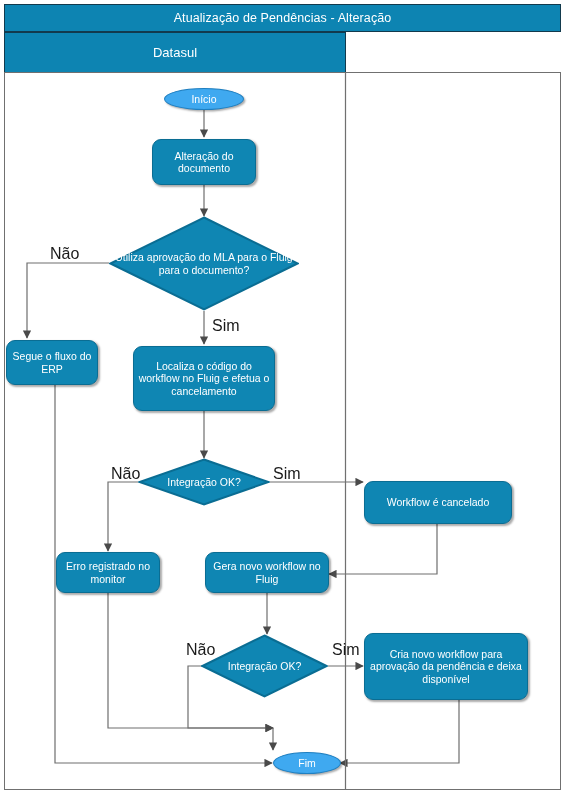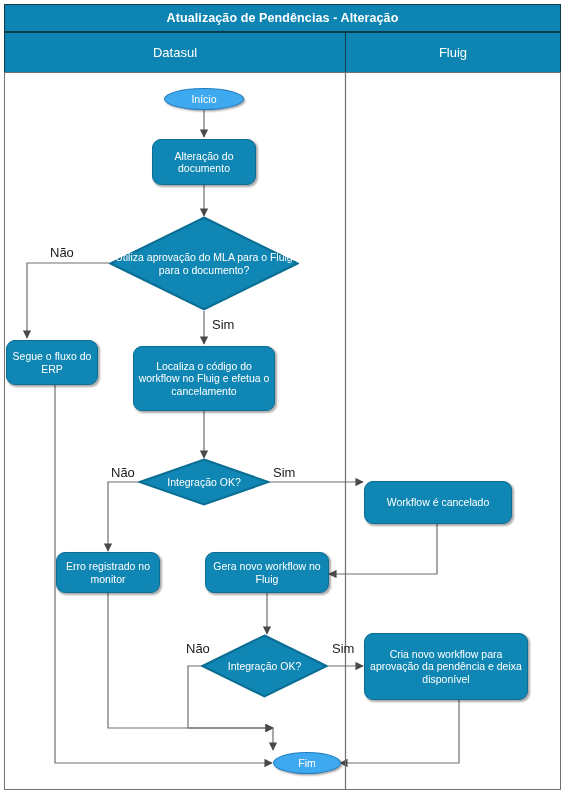--- a/index.html
+++ b/index.html
@@ -24,21 +24,21 @@
   
   .pool-title {
     position: absolute;
     left: 4px; top: 4px;
     width: 557px; height: 28px;
     background: #0d84b2;
     border: 1.5px solid #123a4d;
     box-sizing: border-box;
     color: #ffffff;
     font-size: 12.5px;
-    font-weight: bold;
+    font-weight: normal;
     display: flex;
     align-items: center;
     justify-content: center;
     letter-spacing: .1px;
   }
   .lane-head {
     position: absolute;
     top: 32px; height: 41px;
     background: #0d84b2;
     border: 1.5px solid #123a4d;
@@ -103,21 +103,21 @@
   .diamond-shape {
     position: absolute;
     left: 0; top: 0;
     width: 100%; height: 100%;
     z-index: 1;
   }
   
   .edge-label {
     position: absolute;
     color: #1a1a1a;
-    font-size: 13px;
+    font-size: 16px;
     white-space: nowrap;
     z-index: 4;
   }
 </style>
 </head>
 <body>
 
 <div id="canvas">
 
   <svg id="svg-layer" viewBox="0 0 567 797" xmlns="http://www.w3.org/2000/svg">
@@ -158,21 +158,20 @@
 
       <path d="M 55 385 L 55 763 L 272 763" marker-end="url(#arrow)"></path>
 
       <path d="M 273 728 L 273 750" marker-end="url(#arrow)"></path>
     </g>
   </svg>
 
   <div class="pool-title">Atualização de Pendências - Alteração</div>
 
   <div class="lane-head left">Datasul</div>
-  <div class="lane-head right">Fluig</div>
 
   <div class="lane-body left"></div>
   <div class="lane-body right"></div>
 
   <div class="node terminator" style="left:164px; top:88px; width:80px; height:22px;">Início</div>
 
   <div class="node process" style="left:152px; top:139px; width:104px; height:46px;">Alteração do documento</div>
 
   <div class="node decision" style="left:109px; top:216px; width:190px; height:95px;align-items:center;">
     <svg class="diamond-shape" viewBox="0 0 190 95" preserveAspectRatio="none">

